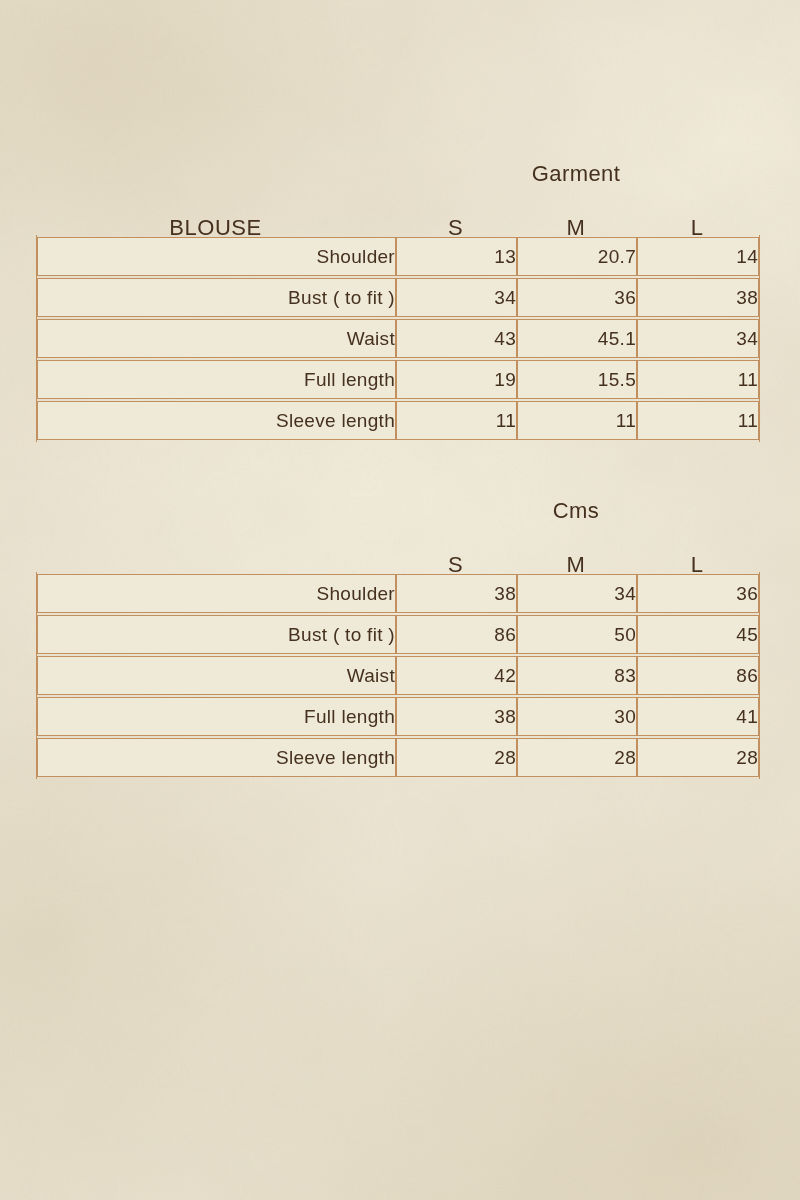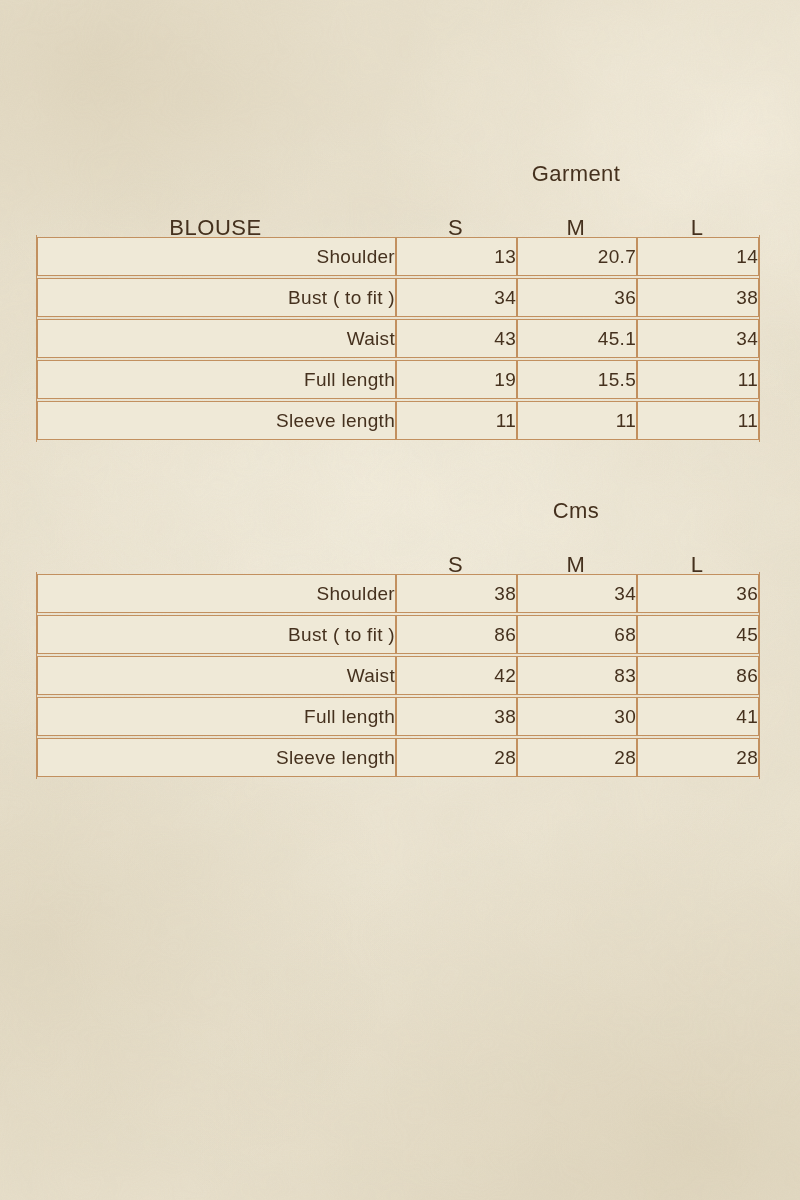--- a/index.html
+++ b/index.html
@@ -148,21 +148,21 @@
       <tbody>
           <tr>
             <td>Shoulder</td>
             <td>38</td>
             <td>34</td>
             <td>36</td>
           </tr>
           <tr>
             <td>Bust ( to fit )</td>
             <td>86</td>
-            <td>68</td>
+            <td>50</td>
             <td>45</td>
           </tr>
           <tr>
             <td>Waist</td>
             <td>42</td>
             <td>83</td>
             <td>86</td>
           </tr>
           <tr>
             <td>Full length</td>

